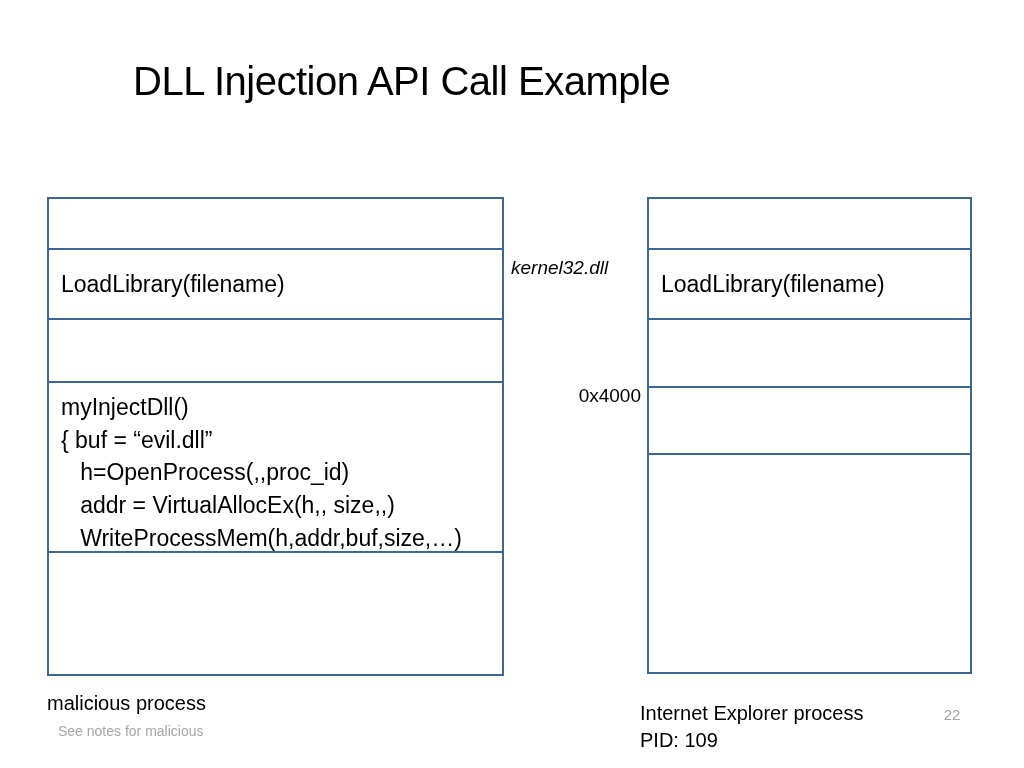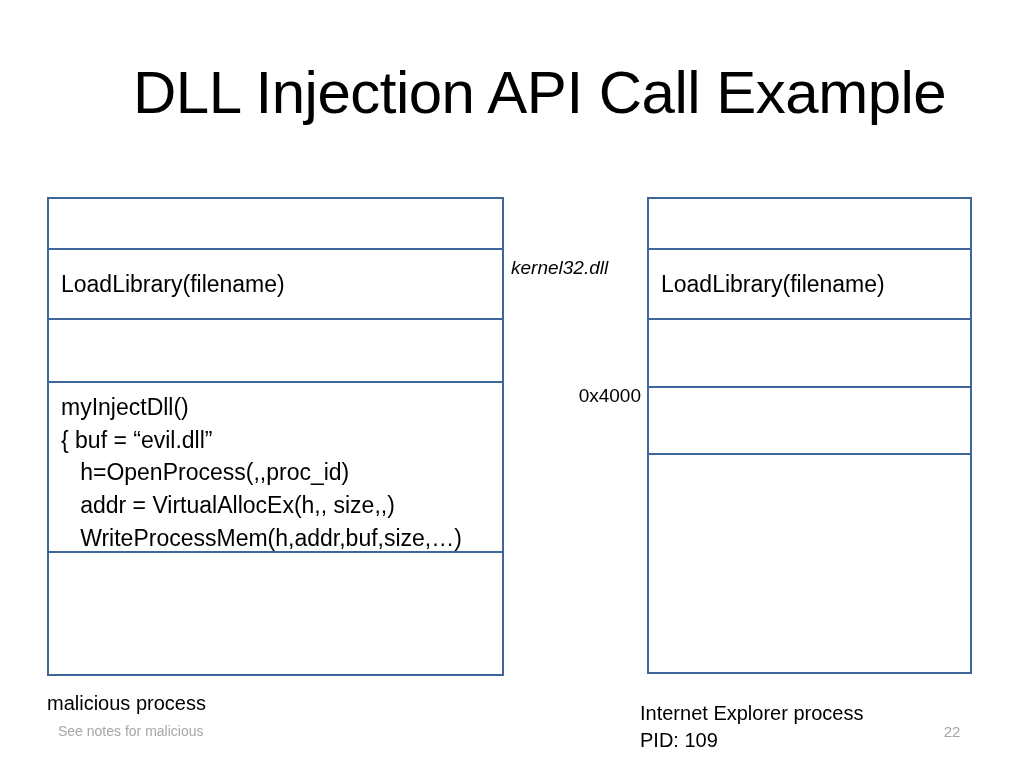--- a/index.html
+++ b/index.html
@@ -19,21 +19,21 @@
     background: #ffffff;
     overflow: hidden;
   }
 
   
   .slide-title {
     position: absolute;
     left: 133px;
     top: 58px;
     width: 820px;
-    font-size: 60px;
+    font-size: 40px;
     font-weight: 400;
     line-height: 1.15;
     letter-spacing: -0.5px;
     color: #000000;
     white-space: nowrap;
   }
 
   
   .mem-table {
     position: absolute;
@@ -126,21 +126,21 @@
     position: absolute;
     left: 58px;
     top: 723px;
     font-size: 14px;
     color: #a6a6a6;
     white-space: nowrap;
   }
   #page-number {
     position: absolute;
     left: 938px;
-    top: 723px;
+    top: 706px;
     font-size: 15px;
     color: #a6a6a6;
     text-align: center;
     width: 28px;
   }
 </style>
 </head>
 <body>
 
 <div id="slide">

